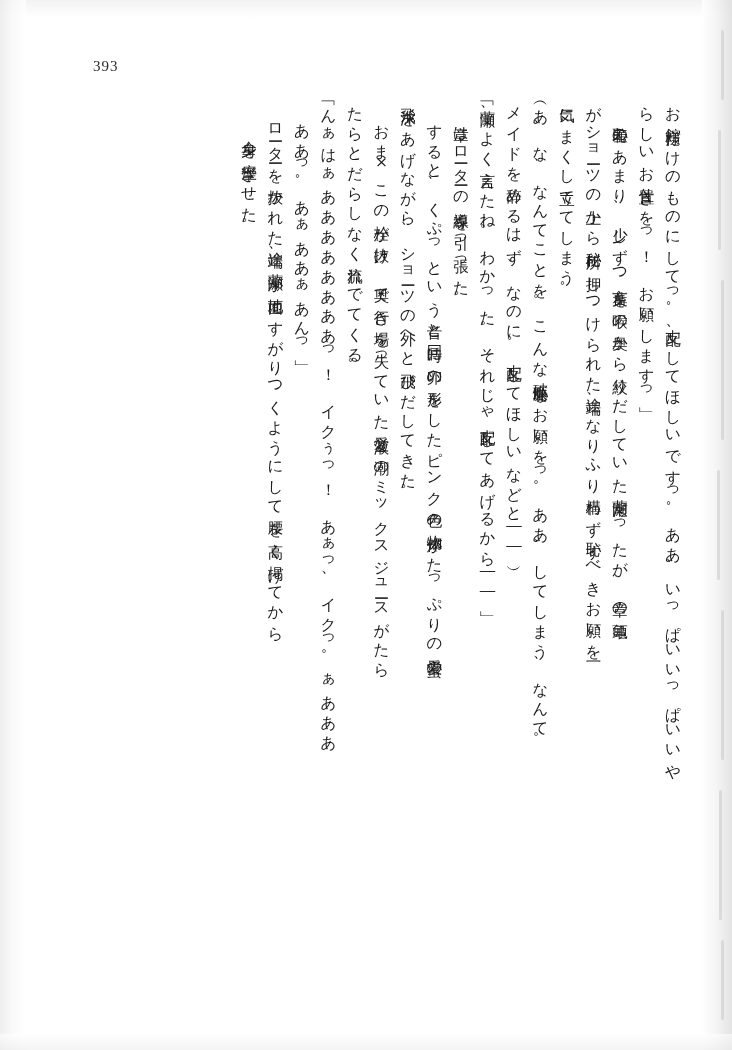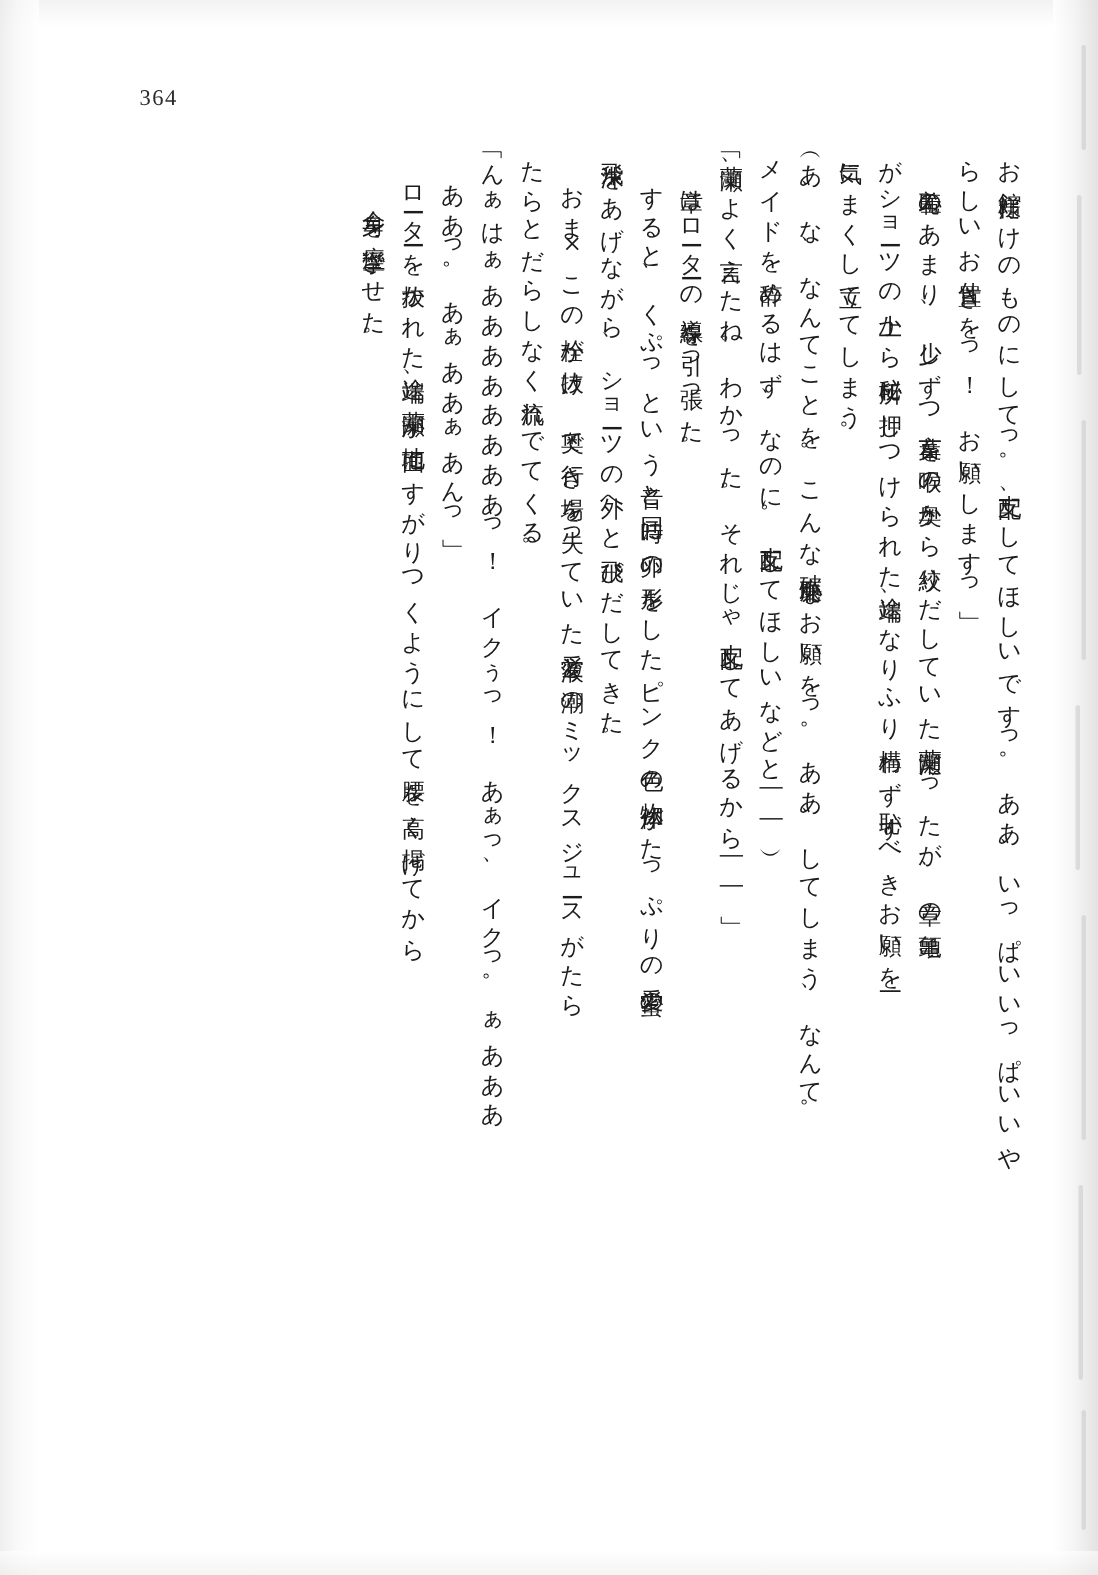--- a/index.html
+++ b/index.html
@@ -106,21 +106,21 @@
   <div class="page-edge-bottom"></div>
 
   <div class="edge-fiber" style="top:30px;height:70px;"></div>
   <div class="edge-fiber" style="top:130px;height:120px;right:11px;"></div>
   <div class="edge-fiber" style="top:280px;height:160px;"></div>
   <div class="edge-fiber" style="top:470px;height:110px;right:12px;"></div>
   <div class="edge-fiber" style="top:610px;height:150px;"></div>
   <div class="edge-fiber" style="top:790px;height:130px;right:10px;"></div>
   <div class="edge-fiber" style="top:940px;height:80px;"></div>
 
-  <div class="page-number">364</div>
+  <div class="page-number">393</div>
 
   <div class="text-block">
     <div class="tcol indent2">全身を痙攣させた。</div>
     <div class="tcol">　ローターを抜かれた途端、蘭瀬が地面にすがりつくようにして腰を高く掲げてから</div>
     <div class="tcol indent">ああっ。あぁああぁあんっ」</div>
     <div class="tcol">「んぁはぁああああああああっ！　イクぅっ！　あぁっ、イクっ。ぁあああ</div>
     <div class="tcol">たらとだらしなく流れでてくる。</div>
     <div class="tcol">　おま×この栓が抜け、奥で行き場を失っていた愛液と潮のミックスジュースがたら</div>
     <div class="tcol">飛沫をあげながら、ショーツの外へと飛びだしてきた。</div>
     <div class="tcol">　すると、くぷっという音と同時に卵の形をしたピンク色の物体がたっぷりの愛蜜の</div>

